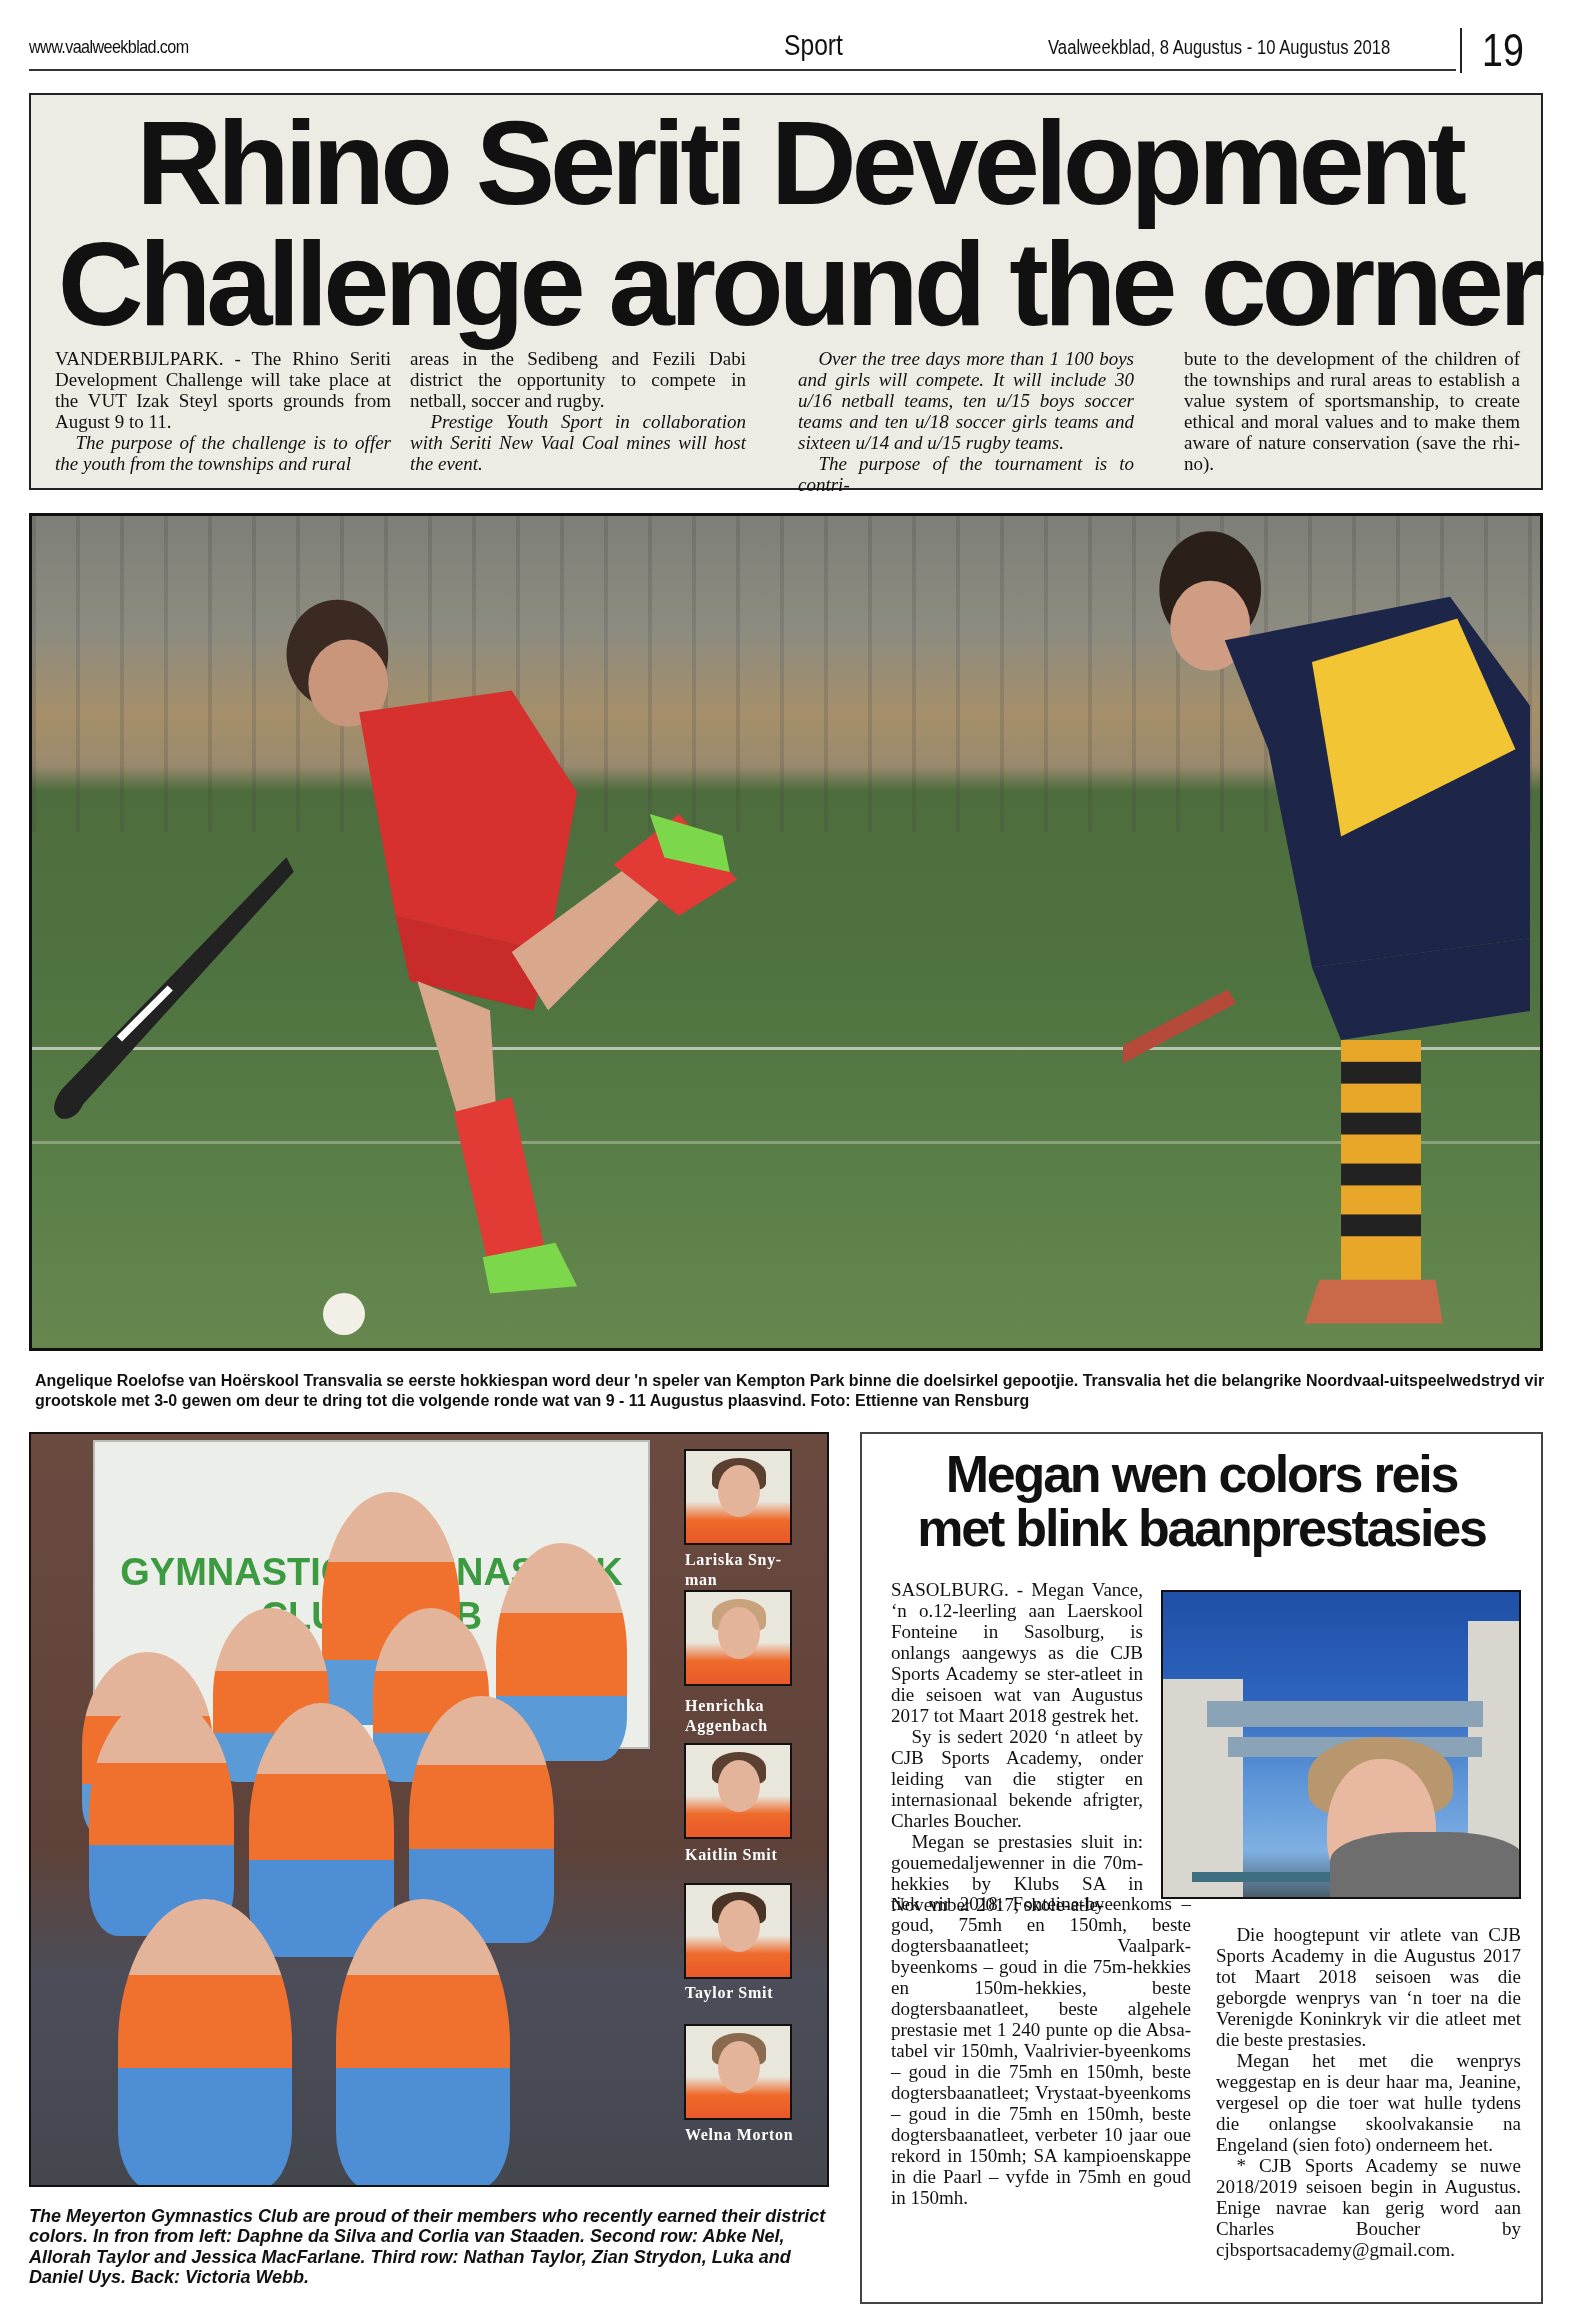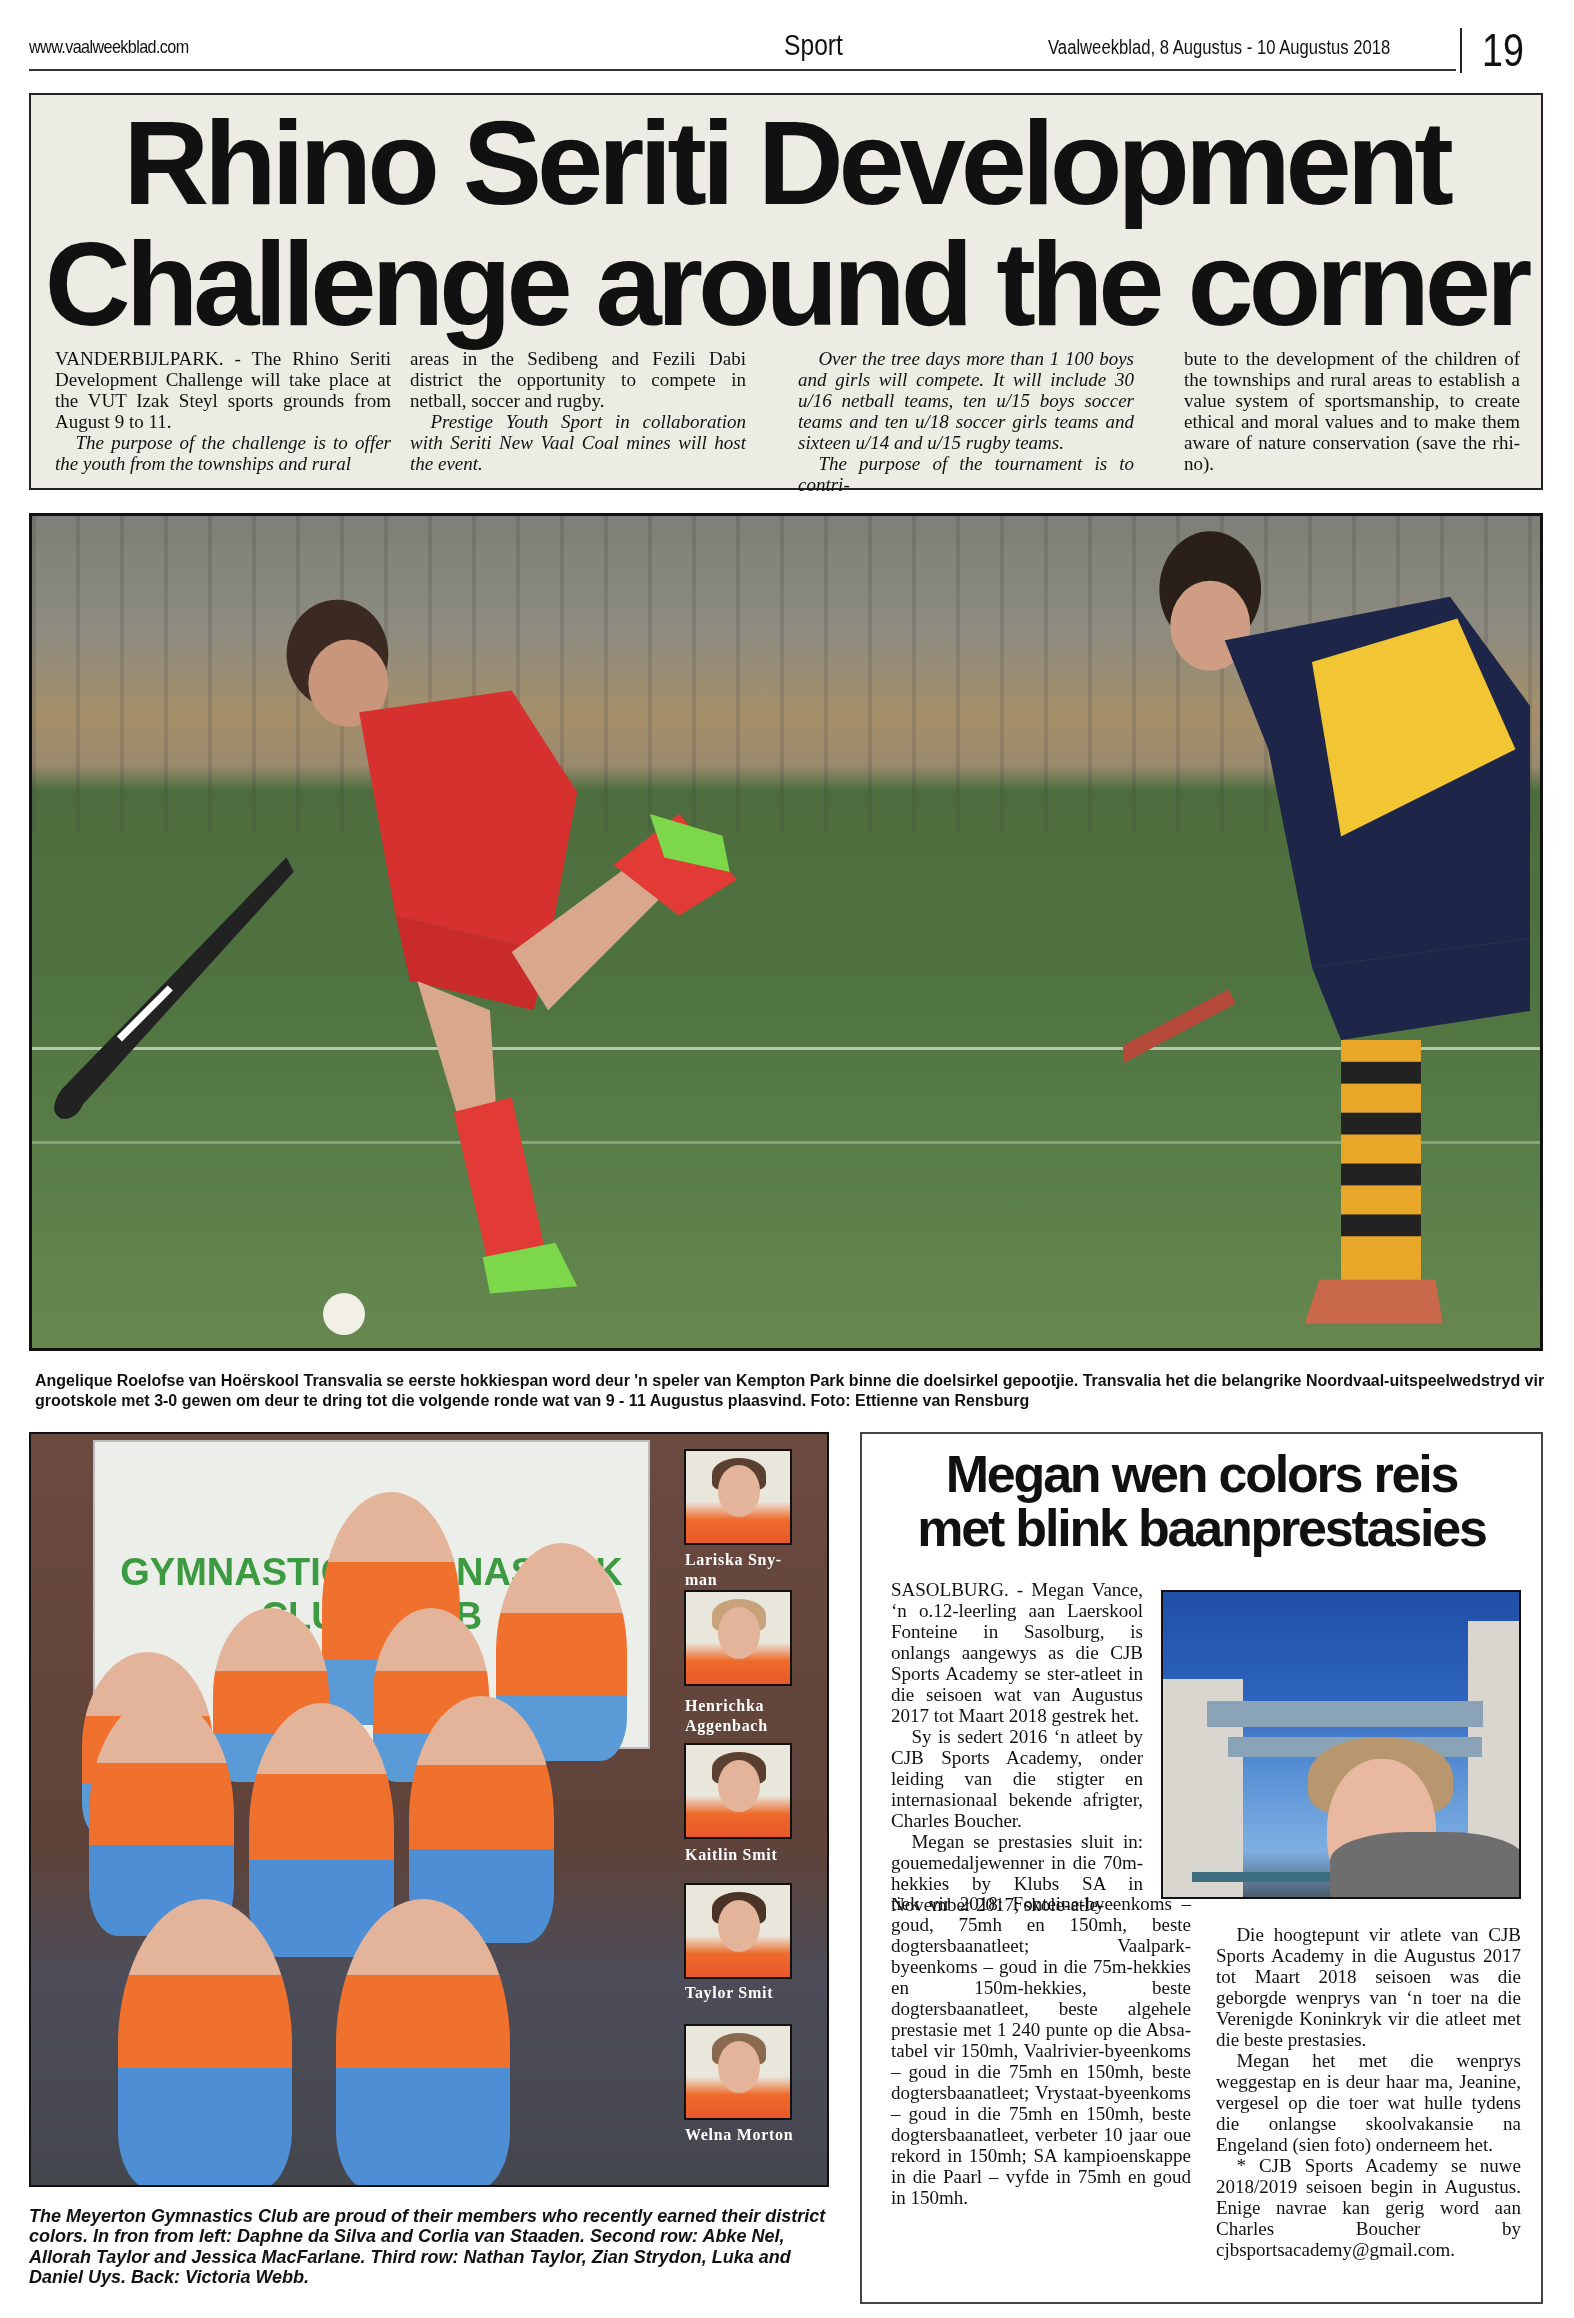--- a/index.html
+++ b/index.html
@@ -11,21 +11,21 @@
   
   .hdr-url { left: 29px; top: 36px; font-size: 19px; letter-spacing: -0.7px; transform: scaleX(0.85); transform-origin: left; }
   .hdr-section { left: 784px; top: 29px; font-size: 29px; transform: scaleX(0.85); transform-origin: left; }
   .hdr-date { left: 1048px; top: 36px; font-size: 19.6px; transform: scaleX(0.85); transform-origin: left; white-space: nowrap; }
   .hdr-vline { left: 1460px; top: 28px; width: 1.5px; height: 45px; background: #222; }
   .hdr-page { left: 1482px; top: 26px; font-size: 47px; transform: scaleX(0.8); transform-origin: left; line-height: 1; }
   .hdr-rule { left: 29px; top: 69px; width: 1427px; height: 2.2px; background: #333; }
 
   
   .lead-box { left: 29px; top: 93px; width: 1514px; height: 397px; background: #ecece4; border: 2.2px solid #222; box-sizing: border-box; }
-  .lead-title { left: 29px; top: 102px; width: 1514px; text-align: center; font-weight: bold; font-size: 119px; line-height: 121px; letter-spacing: -5.1px; }
+  .lead-title { left: 29px; top: 102px; width: 1514px; text-align: center; font-weight: bold; font-size: 119px; line-height: 121px; letter-spacing: -5.1px; padding-left: 13px; }
   .lead-col { top: 348px; width: 336px; font-size: 19px; line-height: 21px; text-align: justify; }
   .lead-col p { margin: 0; }
   .lead-col p.ind { text-indent: 20.4px; font-style: italic; }
 
   
   .photo-hockey { left: 29px; top: 513px; width: 1514px; height: 838px; border: 3.6px solid #111; box-sizing: border-box; overflow: hidden;
     background: linear-gradient(180deg, #7d7f78 0%, #8e8c80 14%, #a58f69 24%, #9a8a6e 30%, #4e6d3e 33%, #4f7340 55%, #5a7e48 78%, #66884f 100%); }
   .hockey-stand { left: 0; top: 0; width: 100%; height: 38%; background:
     repeating-linear-gradient(90deg, rgba(60,60,60,0.18) 0 4.4px, rgba(0,0,0,0) 4.4px 44px); }
   .hockey-line { left: 0; height: 2.9px; width: 100%; background: rgba(230,230,220,0.7); }
@@ -181,21 +181,21 @@
 </div>
 <div class="abs sans caption-gym">The Meyerton Gymnastics Club are proud of their members who recently earned their district colors. In fron from left: Daphne da Silva and Corlia van Staaden. Second row: Abke Nel, Allorah Taylor and Jessica MacFarlane. Third row: Nathan Taylor, Zian Strydon, Luka and Daniel Uys. Back: Victoria Webb.</div>
 
 <div class="abs megan-box"></div>
 <div class="abs sans megan-title">
   <div>Megan wen colors reis</div>
   <div>met blink baanprestasies</div>
 </div>
 <div class="abs serif megan-col1">
   <p>SASOLBURG. - Megan Vance, ‘n o.12-leerling aan Laerskool Fonteine in Sasolburg, is onlangs aangewys as die CJB Sports Academy se ster-atleet in die seisoen wat van Augustus 2017 tot Maart 2018 gestrek het.</p>
-  <p class="ind2">Sy is sedert 2016 ‘n atleet by CJB Sports Academy, onder leiding van die stigter en internasionaal bekende afrigter, Charles Boucher.</p>
+  <p class="ind2">Sy is sedert 2020 ‘n atleet by CJB Sports Academy, onder leiding van die stigter en internasionaal bekende afrigter, Charles Boucher.</p>
   <p class="ind2">Megan se prestasies sluit in: gouemedaljewenner in die 70m-hekkies by Klubs SA in November 2017; skole-atle-</p>
 </div>
 <div class="abs serif megan-col1-wide">
   <p>tiek vir 2018: Fonteine-byeenkoms – goud, 75mh en 150mh, beste dogtersbaanatleet; Vaalpark-byeenkoms – goud in die 75m-hekkies en 150m-hekkies, beste dogtersbaanatleet, beste algehele prestasie met 1 240 punte op die Absa-tabel vir 150mh, Vaalrivier-byeenkoms – goud in die 75mh en 150mh, beste dogtersbaanatleet; Vrystaat-byeenkoms – goud in die 75mh en 150mh, beste dogtersbaanatleet, verbeter 10 jaar oue rekord in 150mh; SA kampioenskappe in die Paarl – vyfde in 75mh en goud in 150mh.</p>
 </div>
 <div class="abs serif megan-col2">
   <p class="ind2">Die hoogtepunt vir atlete van CJB Sports Academy in die Augustus 2017 tot Maart 2018 seisoen was die geborgde wenprys van ‘n toer na die Verenigde Koninkryk vir die atleet met die beste prestasies.</p>
   <p class="ind2">Megan het met die wenprys weggestap en is deur haar ma, Jeanine, vergesel op die toer wat hulle tydens die onlangse skoolvakansie na Engeland (sien foto) onderneem het.</p>
   <p class="ind2">* CJB Sports Academy se nuwe 2018/2019 seisoen begin in Augustus. Enige navrae kan gerig word aan Charles Boucher by cjbsportsacademy@gmail.com.</p>
 </div>

